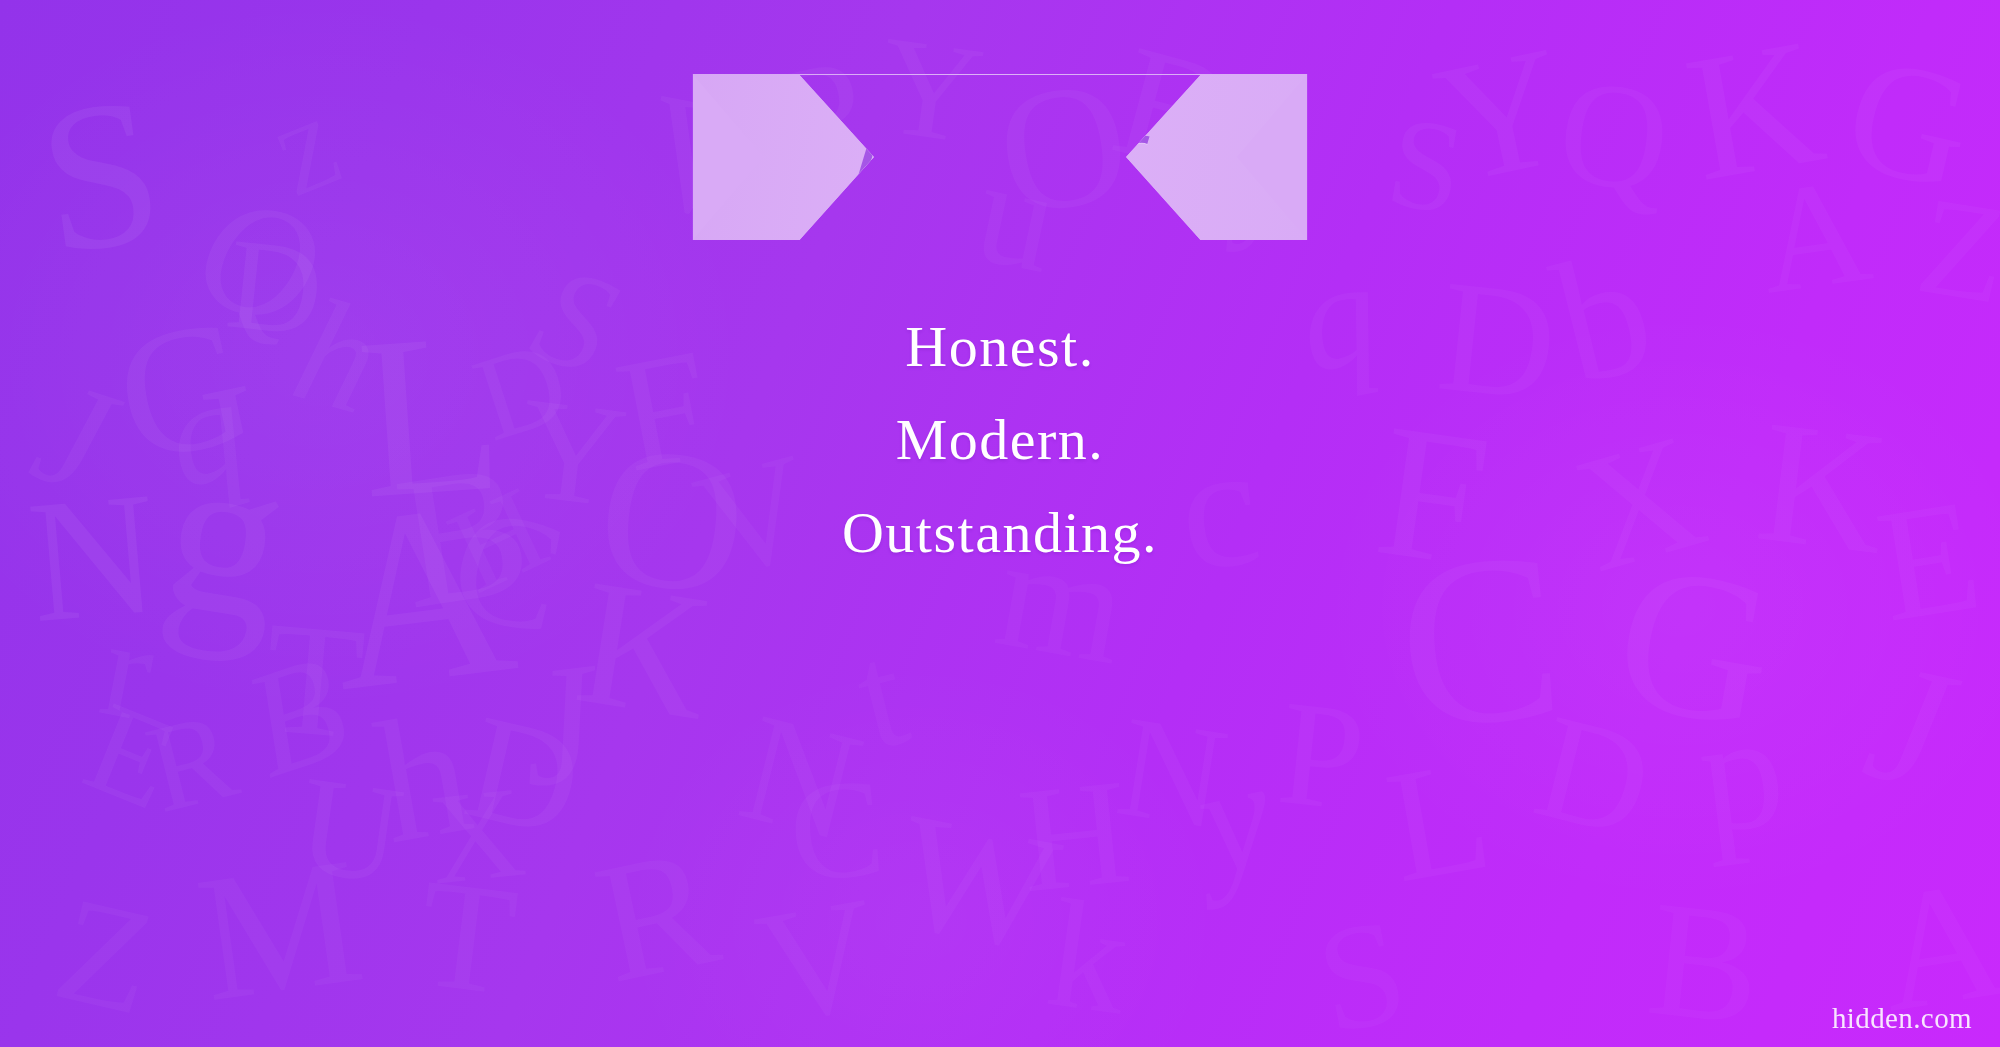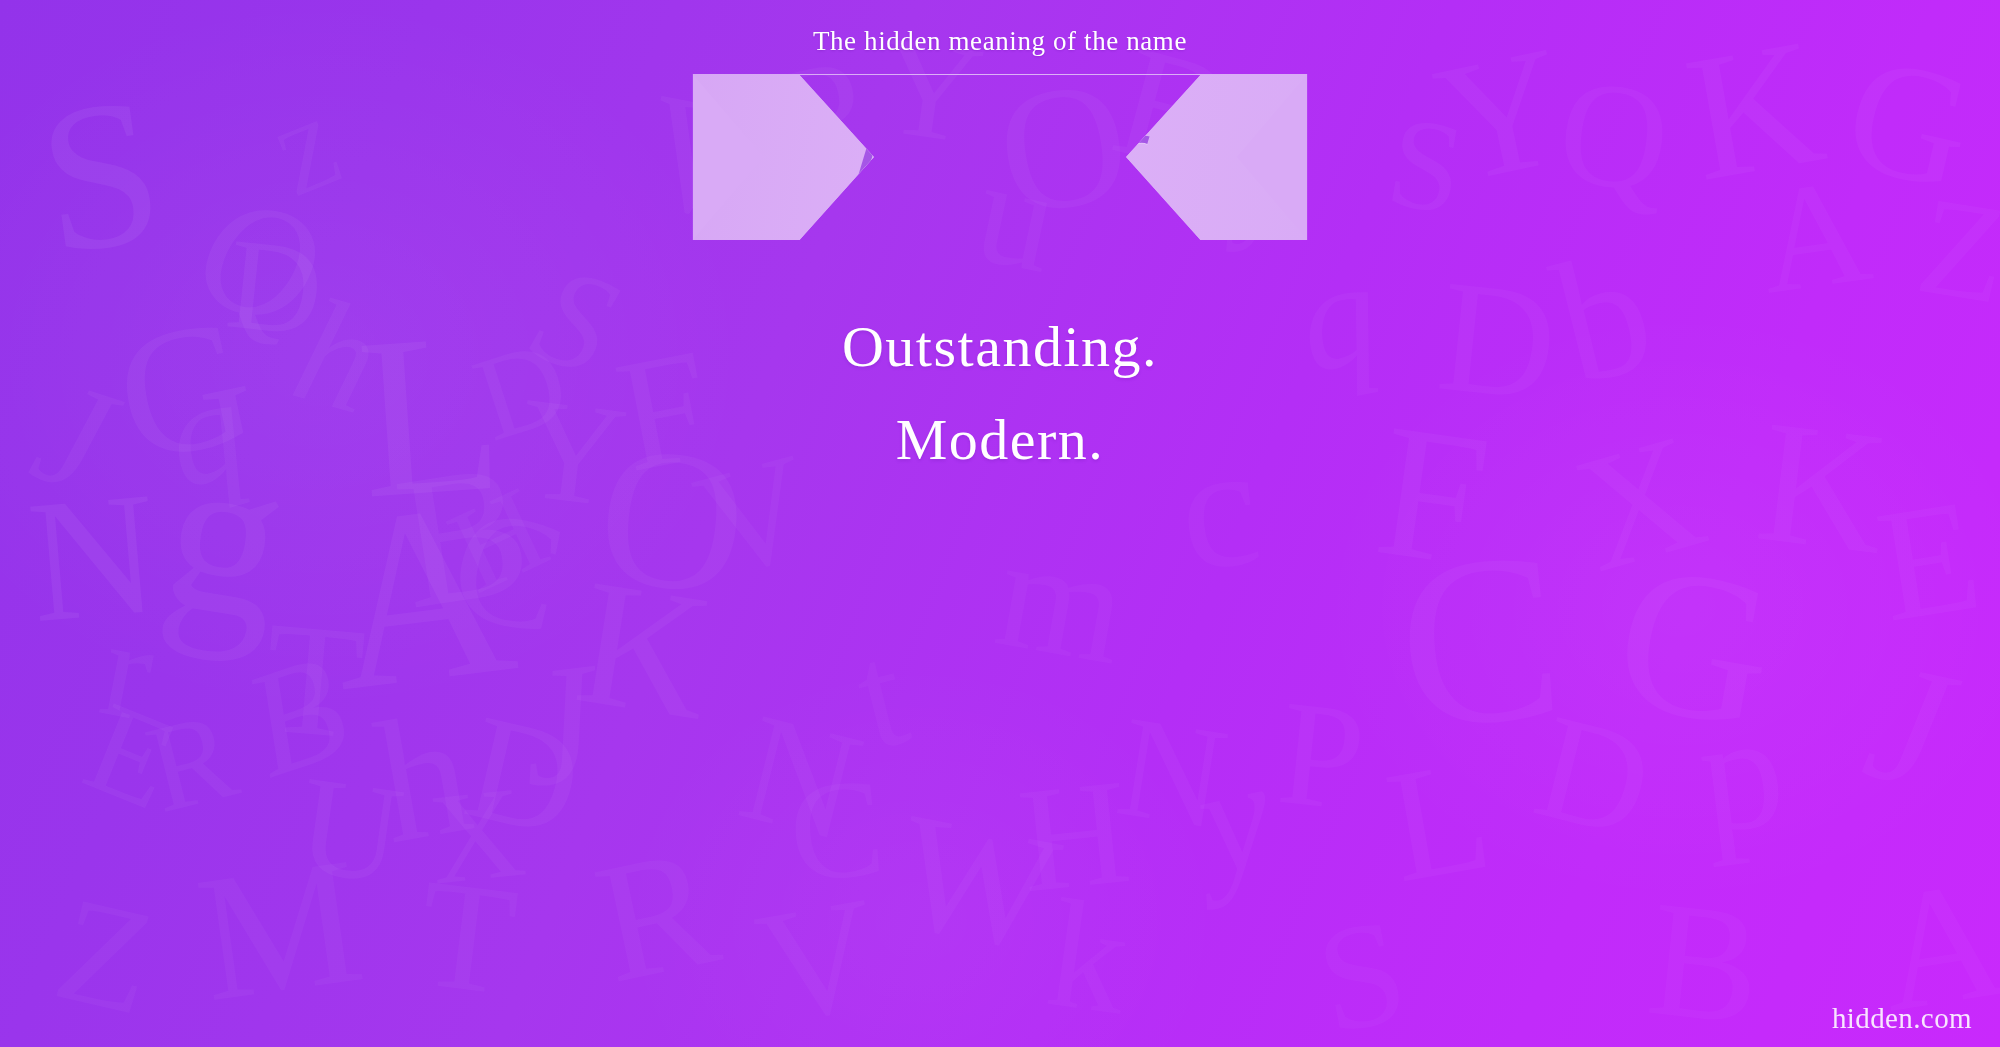--- a/index.html
+++ b/index.html
@@ -231,27 +231,27 @@
       <span style="left: 1320px; top: 900px; font-size: 150px; opacity: 0.024; font-style: normal; transform: rotate(-11deg);">S</span>
       <span style="left: 1650px; top: 880px; font-size: 165px; opacity: 0.024; font-style: normal; transform: rotate(6deg);">B</span>
       <span style="left: 1880px; top: 860px; font-size: 170px; opacity: 0.024; font-style: normal; transform: rotate(-9deg);">A</span>
       <span style="left: 980px; top: 140px; font-size: 150px; opacity: 0.026; font-style: normal; transform: rotate(12deg);">u</span>
       <span style="left: 1180px; top: 420px; font-size: 175px; opacity: 0.024; font-style: normal; transform: rotate(-7deg);">c</span>
       <span style="left: 1000px; top: 520px; font-size: 160px; opacity: 0.022; font-style: normal; transform: rotate(10deg);">m</span>
       <span style="left: 860px; top: 620px; font-size: 150px; opacity: 0.022; font-style: normal; transform: rotate(-14deg);">t</span>
     </div>
   <div id="bg-glow"></div>
 
-  <div id="heading">The hidden meaning of the name</div>
 
   <div id="banner">
     <div id="banner-shape"></div>
     <div id="banner-name">Homer</div>
   </div>
 
   <div id="traits">
+      <div class="trait-line">Honest.</div>
+      <div class="trait-line">Modern.</div>
       <div class="trait-line">Outstanding.</div>
-      <div class="trait-line">Modern.</div>
     </div>
 
   <div id="site-watermark">hidden.com</div>
 
 </div>
 
 </body></html>

